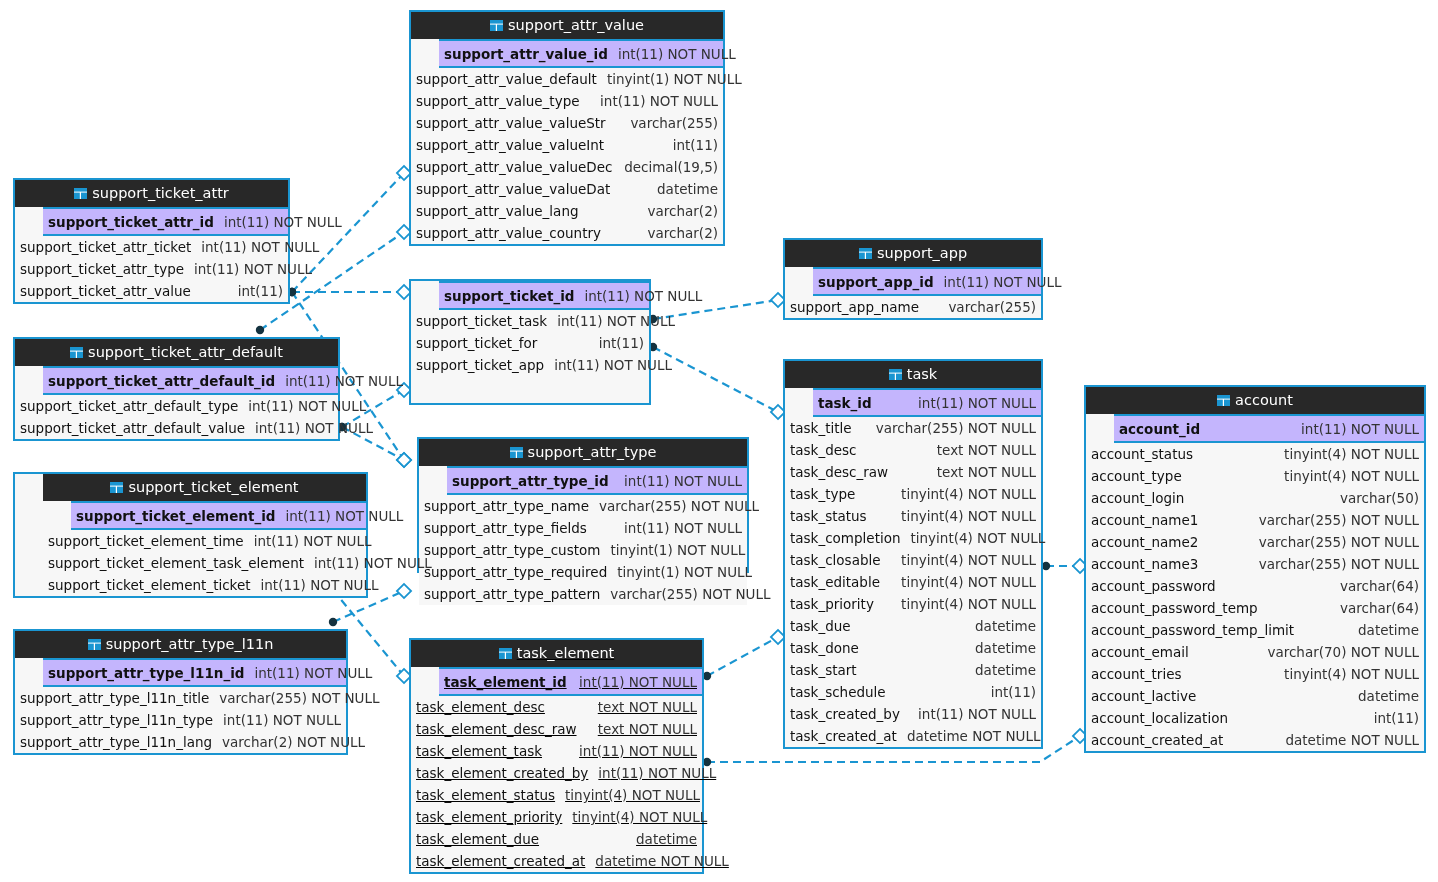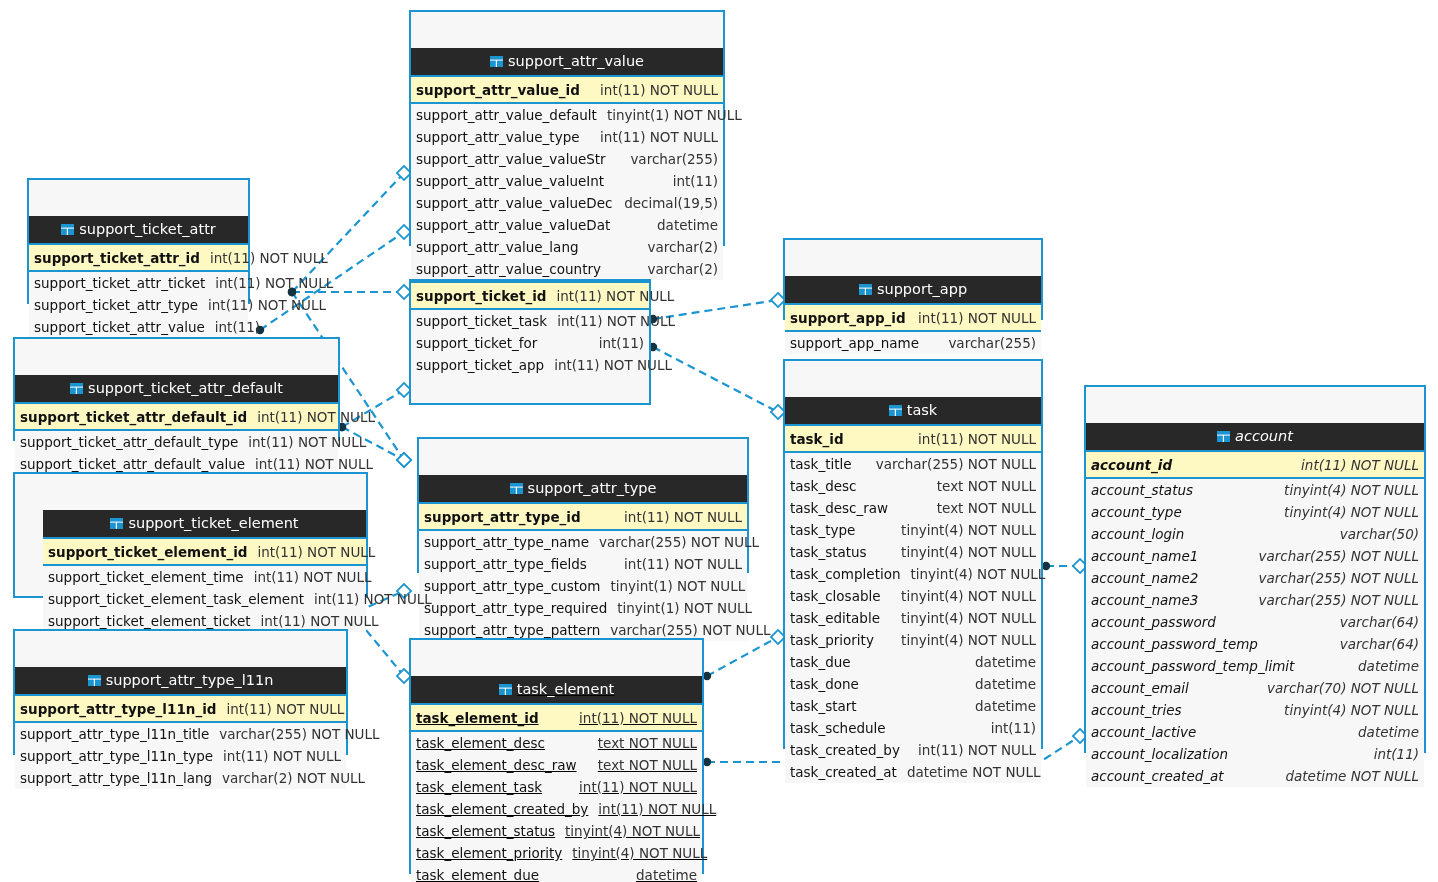--- a/index.html
+++ b/index.html
@@ -20,35 +20,35 @@
   }
   .thead{
     background:#282828;
     color:#ffffff;
     height:27px;
     line-height:27px;
     text-align:center;
     font-size:14.5px;
     white-space:nowrap;
     overflow:hidden;
-    margin-top:36px;
   }
   .ticon{
     display:inline-block;
     width:13px;height:11px;
     vertical-align:-1px;
     margin-right:5px;
     position:relative;
   }
   .ticon svg{display:block;}
   .pkrow{
-    background:#fef9c3;
+    background:#c4b5fd;
     border-top:2px solid #1a95d1;
     border-bottom:2px solid #1a95d1;
     height:25px;
+    margin-left:28px;
   }
   .rows{background:#f7f7f7;}
   .row{
     display:flex;
     justify-content:space-between;
     align-items:center;
     height:22px;
     padding:0 5px;
     font-size:13.5px;
     color:#111111;
@@ -172,21 +172,21 @@
         <div class="row">
           <span class="cname">support_attr_value_lang</span>
           <span class="ctype">varchar(2)</span>
         </div>
         <div class="row">
           <span class="cname">support_attr_value_country</span>
           <span class="ctype">varchar(2)</span>
         </div>
       </div>
     </div>
-    <div class="table" style="left: 27px; top: 178px; width: 223px; height: 126px;">
+    <div class="table" style="left: 13px; top: 178px; width: 277px; height: 126px;">
       <div class="thead"><span class="ticon"><svg width="13" height="11" viewBox="0 0 13 11">
             <rect x="0" y="0" width="13" height="11" fill="#ffffff"></rect>
             <rect x="0" y="0" width="13" height="3.6" fill="#1a95d1"></rect>
             <rect x="0" y="4.6" width="5.8" height="6.4" fill="#1a95d1"></rect>
             <rect x="7.0" y="4.6" width="6.0" height="6.4" fill="#1a95d1"></rect>
           </svg></span><span>support_ticket_attr</span></div>
       <div class="pkrow">
         <div class="row">
           <span class="cname">support_ticket_attr_id</span>
           <span class="ctype">int(11) NOT NULL</span>
@@ -342,21 +342,21 @@
         <div class="row">
           <span class="cname">task_created_by</span>
           <span class="ctype">int(11) NOT NULL</span>
         </div>
         <div class="row">
           <span class="cname">task_created_at</span>
           <span class="ctype">datetime NOT NULL</span>
         </div>
       </div>
     </div>
-    <div class="table" style="left: 1084px; top: 385px; width: 342px; height: 368px; font-style: italic;">
+    <div class="table" style="left: 1084px; top: 385px; width: 342px; height: 368px;">
       <div class="thead"><span class="ticon"><svg width="13" height="11" viewBox="0 0 13 11">
             <rect x="0" y="0" width="13" height="11" fill="#ffffff"></rect>
             <rect x="0" y="0" width="13" height="3.6" fill="#1a95d1"></rect>
             <rect x="0" y="4.6" width="5.8" height="6.4" fill="#1a95d1"></rect>
             <rect x="7.0" y="4.6" width="6.0" height="6.4" fill="#1a95d1"></rect>
           </svg></span><span>account</span></div>
       <div class="pkrow">
         <div class="row">
           <span class="cname">account_id</span>
           <span class="ctype">int(11) NOT NULL</span>

